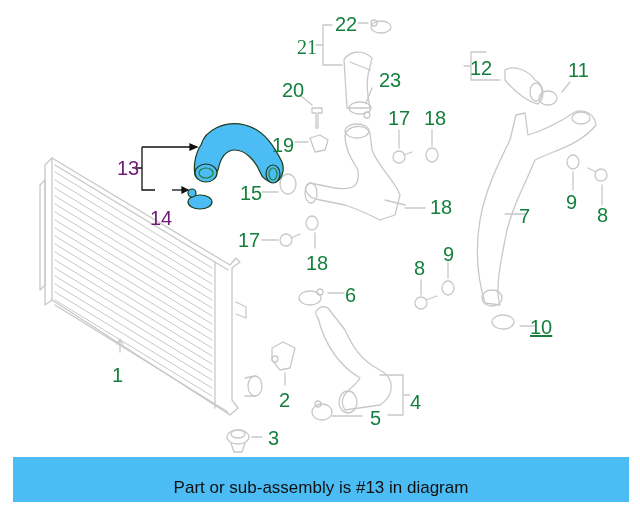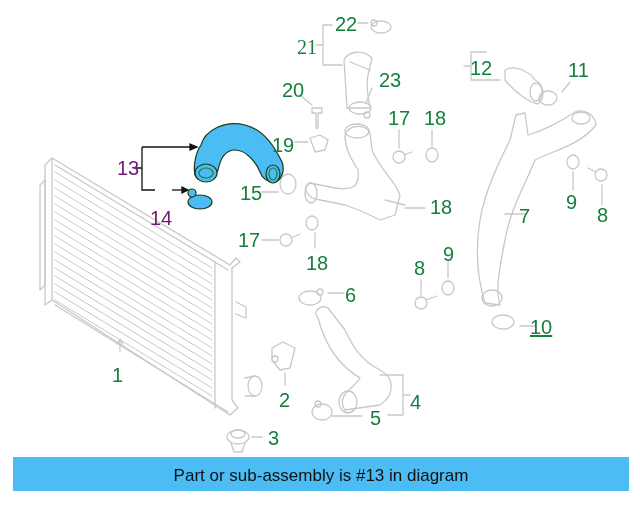--- a/index.html
+++ b/index.html
@@ -1,20 +1,20 @@
 <!DOCTYPE html>
 <html><head>
 <meta charset="utf-8">
 <style>
   html, body { margin: 0; padding: 0; background: #ffffff; }
   body { width: 640px; height: 512px; position: relative; overflow: hidden; font-family: "Liberation Sans", sans-serif; }
   #diagram { position: absolute; left: 0; top: 0; width: 640px; height: 460px; }
   .lbl { position: absolute; font-size: 20px; color: #15803d; line-height: 1; font-family: "Liberation Sans", sans-serif; }
   .lbl.hl { color: #701a75; }
-  #banner { position: absolute; left: 13px; top: 457px; width: 616px; height: 34px; background: #4cbcf4; text-align: center; color: #111; font-size: 17px; line-height: 20px; padding-top: 9px; box-sizing: border-box; }
+  #banner { position: absolute; left: 13px; top: 457px; width: 616px; height: 45px; background: #4cbcf4; text-align: center; color: #111; font-size: 17px; line-height: 20px; padding-top: 21px; box-sizing: border-box; }
   #banner div { white-space: nowrap; }
 </style>
 </head>
 <body>
 
 <svg id="diagram" viewBox="0 0 640 460" xmlns="http://www.w3.org/2000/svg">
   <g fill="none" stroke="#c8c8c8" stroke-width="1.3" stroke-linejoin="round" stroke-linecap="round">
 
     <g>
       <path d="M45 165 L52 158 L52 300 L45 305 Z"></path>

